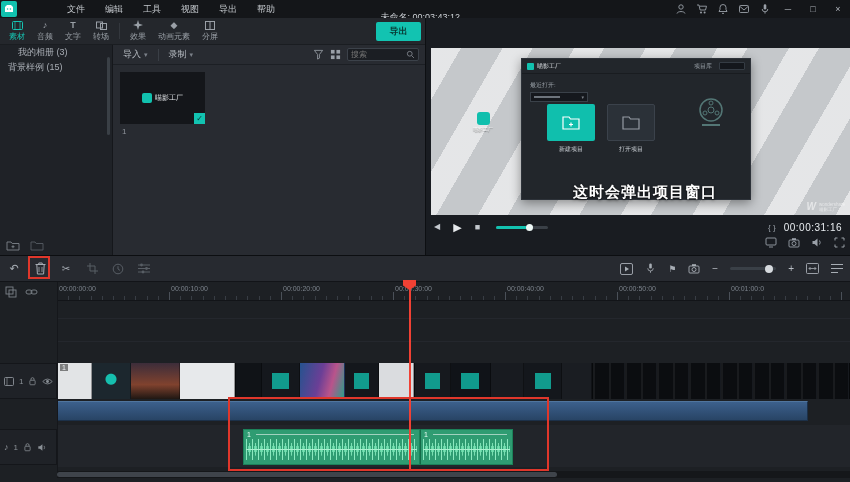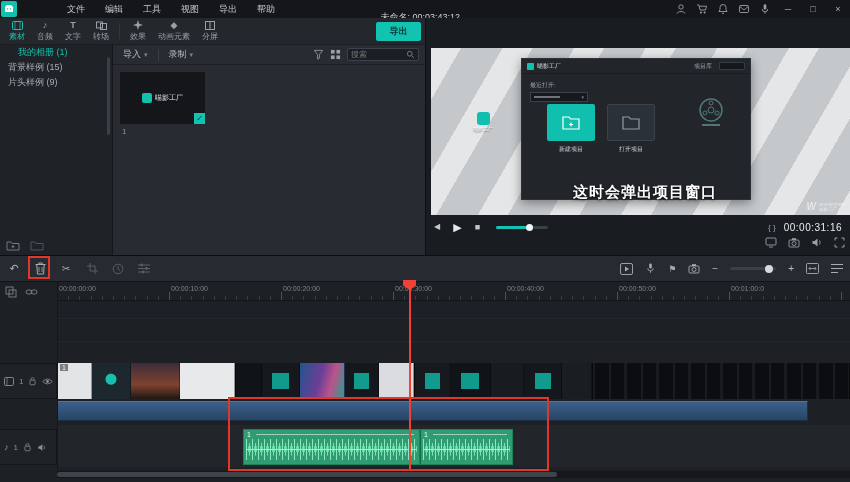--- a/index.html
+++ b/index.html
@@ -263,28 +263,25 @@
             <rect x=".5" y=".5" width="9" height="8" fill="none" stroke="#9aa0a7"></rect>
             <line x1="5" y1=".5" x2="5" y2="8.5" stroke="#9aa0a7"></line>
           </svg>
         </span>
       <span>分屏</span>
     </div>
     <div id="exportbtn">导出</div>
   </div>
 
   <div id="sidebar">
-    <div class="titem lvl1 active">
-      <span>我的相册 (1)</span>
+    <div class="titem lvl1">
+      <span>我的相册 (3)</span>
     </div>
     <div class="titem">
       <span>背景样例 (15)</span>
-    </div>
-    <div class="titem">
-      <span>片头样例 (9)</span>
     </div>
     <div id="sbscroll"></div>
     <div id="sbfolders">
       <span class="ic">
           <svg width="14" height="11" viewBox="0 0 14 11">
             <path d="M1 2h4l1.2 1.5H13V10H1z" fill="none" stroke="#7d838a" stroke-width=".9"></path>
             <path d="M7 5.2v3M5.5 6.7h3" stroke="#7d838a" stroke-width=".9"></path>
           </svg>
         </span>
       <span class="ic">

